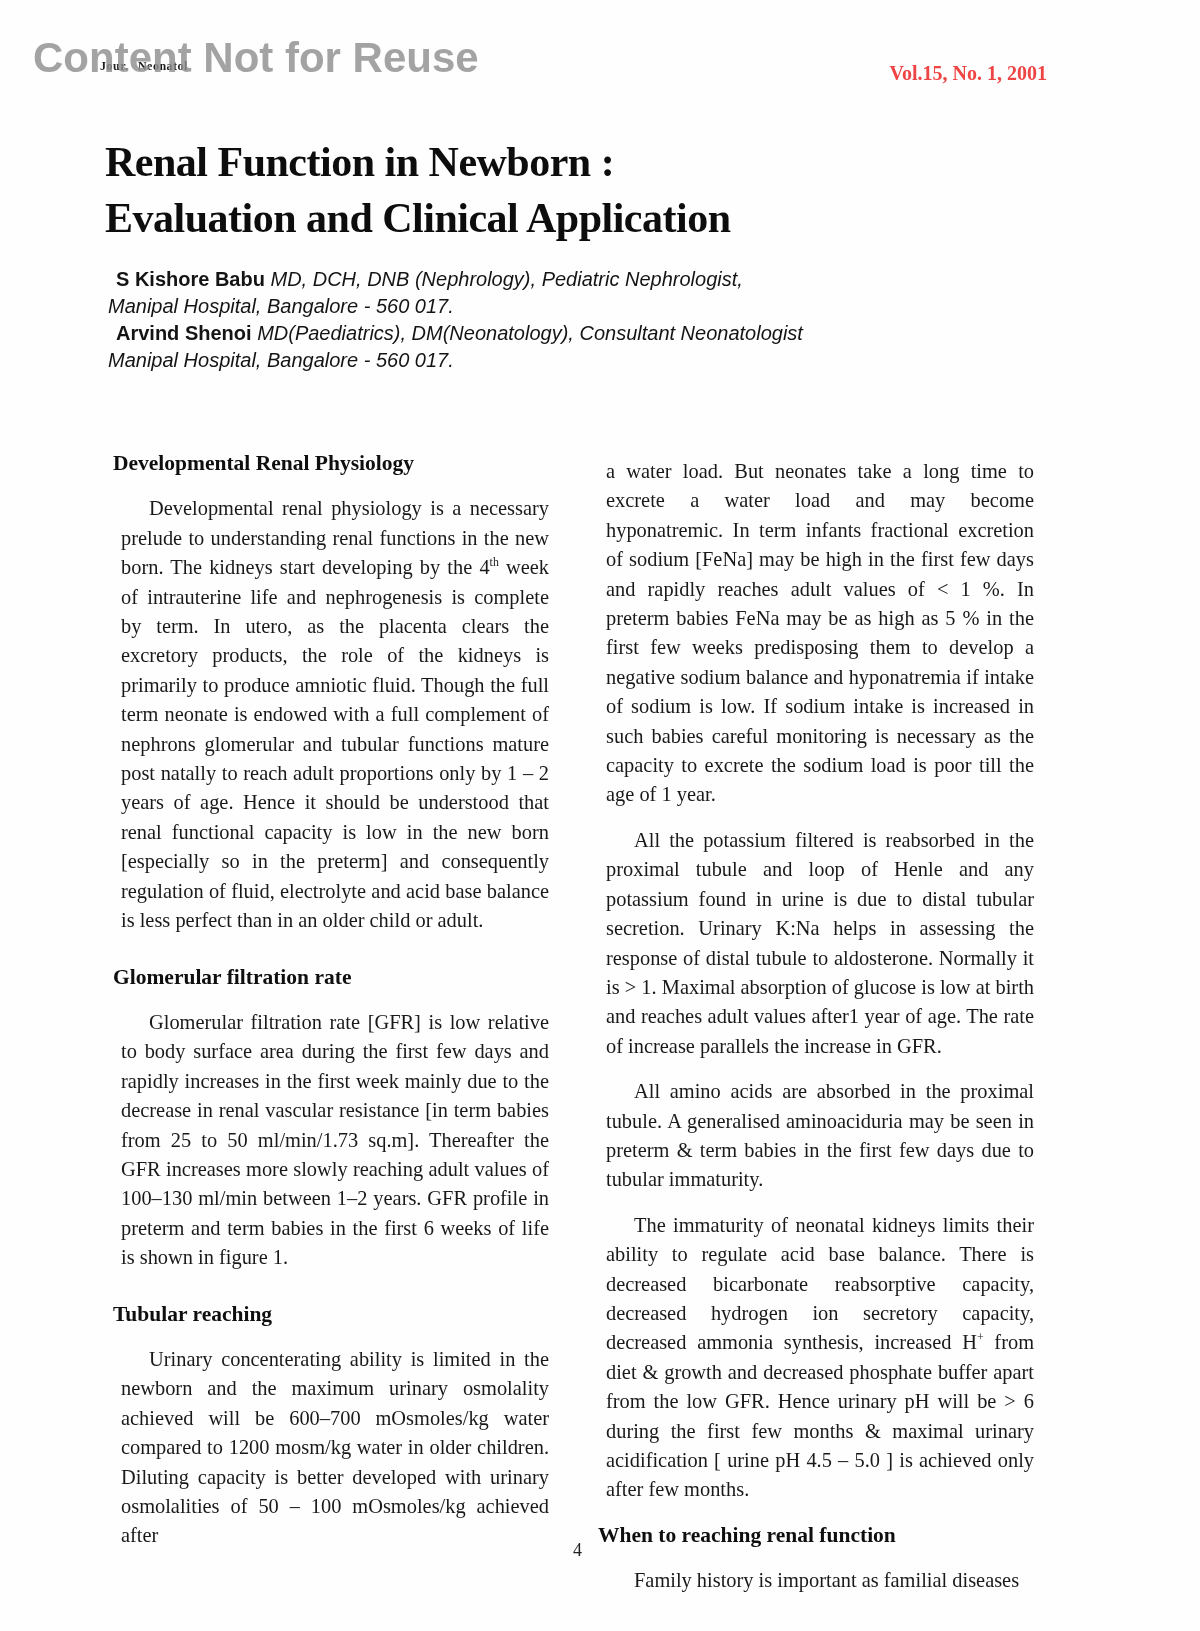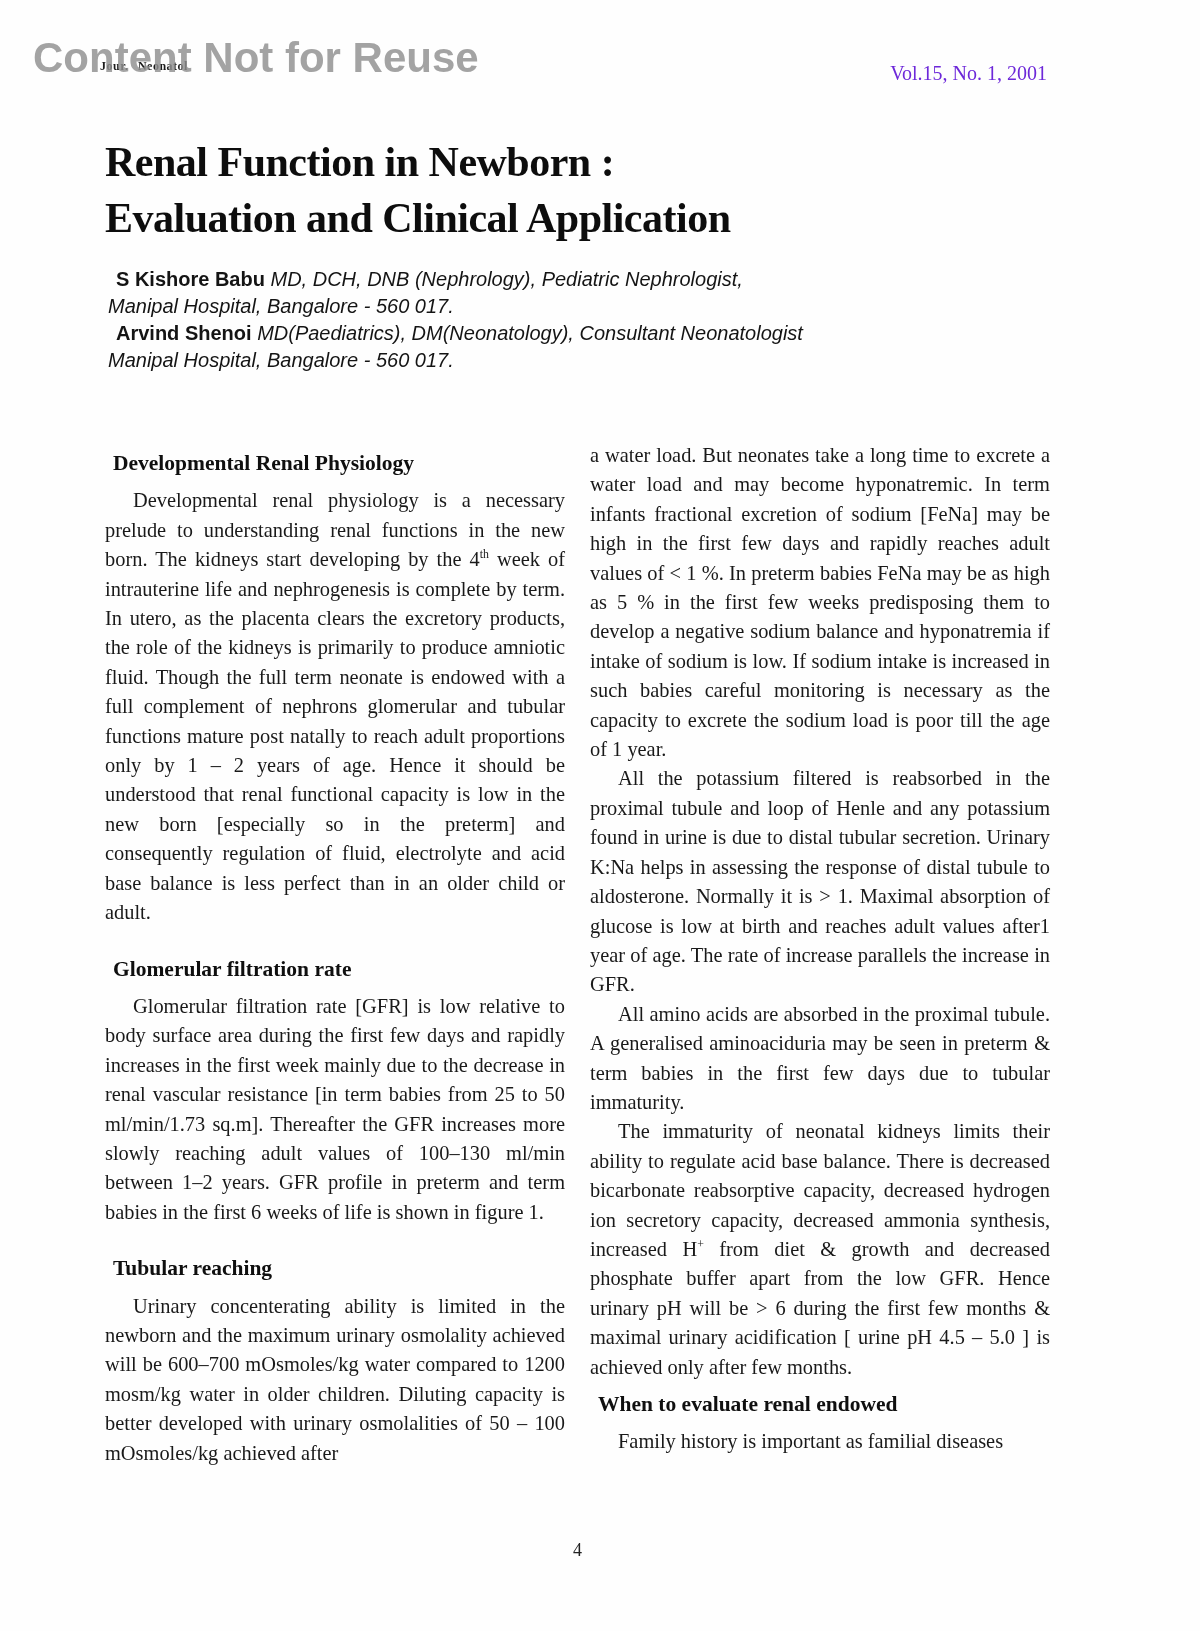--- a/index.html
+++ b/index.html
@@ -21,21 +21,21 @@
     z-index: 3;
   }
 
   .journal-name {
     position: absolute; left: 100px; top: 59px;
     font-size: 12px; font-weight: 700; letter-spacing: 0.5px;
     word-spacing: 6px; color: #1b1b1b; z-index: 2;
   }
   .volume-info {
     position: absolute; right: 153px; top: 62px;
-    font-size: 20px; font-weight: 400; color: #6d28d9; z-index: 2;
+    font-size: 20px; font-weight: 700; color: #ef4444; z-index: 2;
   }
 
   .article-title {
     position: absolute; left: 105px; top: 134px;
     font-size: 42px; font-weight: 700; line-height: 56px;
     color: #0d0d0d; letter-spacing: -0.5px;
   }
 
   .authors {
     position: absolute; left: 108px; top: 266px;
@@ -52,21 +52,21 @@
   .columns {
     position: absolute; left: 105px; top: 441px;
     width: 946px; display: flex; gap: 25px;
     z-index: 2;
   }
   .col {
     flex: 0 0 460px; width: 460px;
     font-size: 20.4px; line-height: 29.4px;
     text-align: justify; color: #191919;
   }
-  .col p { margin: 0; }
+  .col p { margin: 16px; }
   .col p.indent { text-indent: 28px; }
   .col h3 {
     margin: 8px; font-size: 21.5px; font-weight: 700;
     text-align: left; color: #0f0f0f;
   }
   .col h3.spaced { margin-top: 27px; }
   sup { font-size: 0.58em; line-height: 0; }
 
   .page-number {
     position: absolute; left: 0; top: 1540px; width: 1155px;
@@ -104,21 +104,21 @@
       <p class="indent">Glomerular filtration rate [GFR] is low relative to body surface area during the first few days and rapidly increases in the first week mainly due to the decrease in renal vascular resistance [in term babies from 25 to 50 ml/min/1.73 sq.m]. Thereafter the GFR increases more slowly reaching adult values of 100–130 ml/min between 1–2 years. GFR profile in preterm and term babies in the first 6 weeks of life is shown in figure 1.</p>
       <h3 class="spaced">Tubular reaching</h3>
       <p class="indent">Urinary concenterating ability is limited in the newborn and the maximum urinary osmolality achieved will be 600–700 mOsmoles/kg water compared to 1200 mosm/kg water in older children. Diluting capacity is better developed with urinary osmolalities of 50 – 100 mOsmoles/kg achieved after</p>
     </div>
 
     <div class="col">
       <p>a water load. But neonates take a long time to excrete a water load and may become hyponatremic. In term infants fractional excretion of sodium [FeNa] may be high in the first few days and rapidly reaches adult values of &lt; 1 %. In preterm babies FeNa may be as high as 5 % in the first few weeks predisposing them to develop a negative sodium balance and hyponatremia if intake of sodium is low. If sodium intake is increased in such babies careful monitoring is necessary as the capacity to excrete the sodium load is poor till the age of 1 year.</p>
       <p class="indent">All the potassium filtered is reabsorbed in the proximal tubule and loop of Henle and any potassium found in urine is due to distal tubular secretion. Urinary K:Na helps in assessing the response of distal tubule to aldosterone. Normally it is &gt; 1. Maximal absorption of glucose is low at birth and reaches adult values after1 year of age. The rate of increase parallels the increase in GFR.</p>
       <p class="indent">All amino acids are absorbed in the proximal tubule. A generalised aminoaciduria may be seen in preterm &amp; term babies in the first few days due to tubular immaturity.</p>
       <p class="indent">The immaturity of neonatal kidneys limits their ability to regulate acid base balance. There is decreased bicarbonate reabsorptive capacity, decreased hydrogen ion secretory capacity, decreased ammonia synthesis, increased H<sup>+</sup> from diet &amp; growth and decreased phosphate buffer apart from the low GFR. Hence urinary pH will be &gt; 6 during the first few months &amp; maximal urinary acidification [ urine pH 4.5 – 5.0 ] is achieved only after few months.</p>
-      <h3>When to evaluate  renal endowed</h3>
+      <h3>When to reaching  renal function</h3>
       <p class="indent">Family history is important as familial diseases</p>
     </div>
 
   </div>
 
   <div class="page-number">4</div>
 
 </div>
 
 </body></html>

